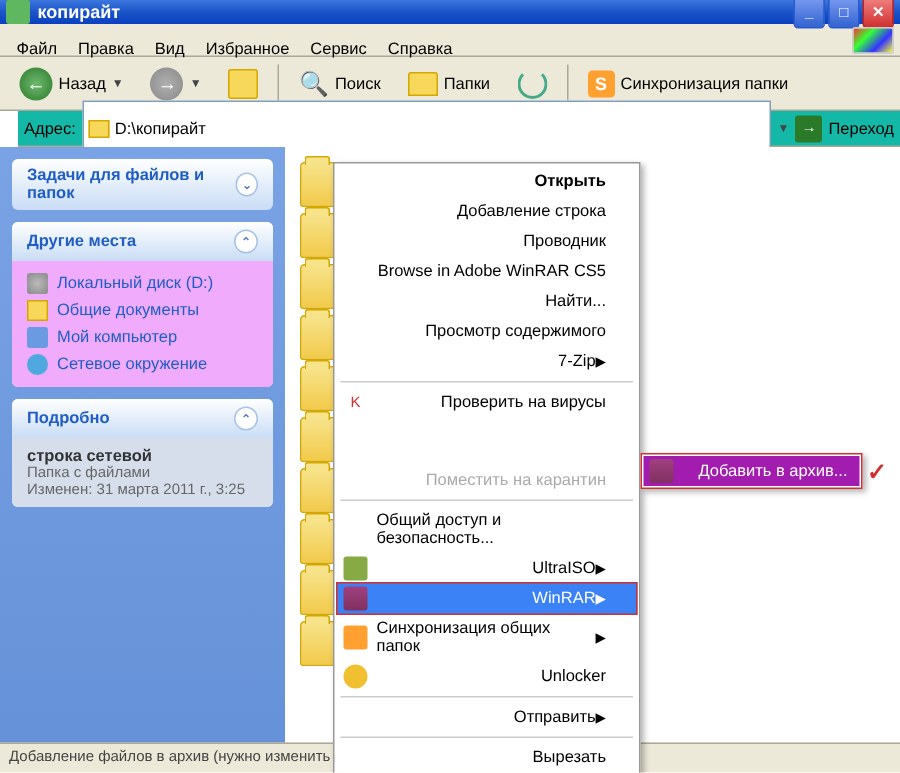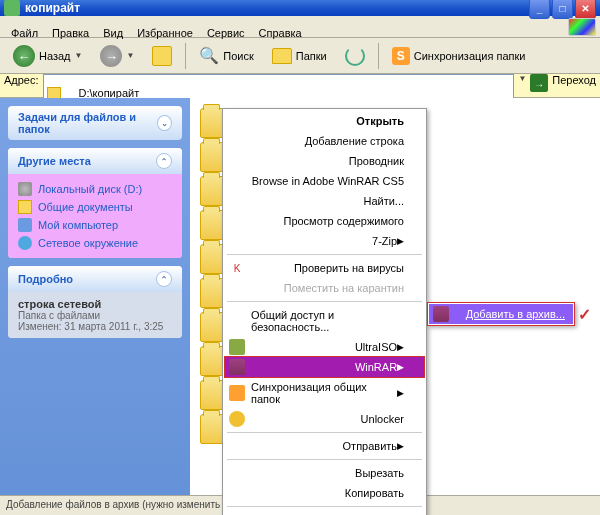--- a/index.html
+++ b/index.html
@@ -22,22 +22,22 @@
 .tb-back { background: radial-gradient(#6fb86f, #2a7a2a); }
 .tb-fwd { background: radial-gradient(#b0b0b0, #888); }
 .tb-up { width: 20px; height: 20px; background: #f7d85a; border: 1px solid #d4a800; border-radius: 2px; position: relative; }
 .tb-search { color: #4a8; font-size: 16px; }
 .tb-folders { width: 20px; height: 16px; background: #f7d85a; border: 1px solid #d4a800; border-radius: 2px 2px 0 0; }
 .tb-refresh { width: 20px; height: 20px; border: 2px solid #4a8; border-radius: 50%; border-top-color: transparent; }
 .tb-sync { width: 18px; height: 18px; background: #ffa030; border-radius: 3px; display: flex; align-items: center; justify-content: center; color: #fff; font-weight: bold; font-size: 12px; }
 .sep { width: 1px; height: 26px; background: #aca899; margin: 0 2px; }
 .dd { font-size: 8px; color: #444; }
 
-.addressbar { height: 24px; background: #fef9c3; border-bottom: 1px solid #aca899; display: flex; padding: 0 4px; gap: 4px; font-size: 11px; }
-.addr-input { flex: 1; height: 37px; background: #fff; border: 1px solid #7f9db9; display: flex; align-items: center; padding: 0 3px; gap: 18px; }
+.addressbar { height: 24px; background: #14b8a6; border-bottom: 1px solid #aca899; display: flex; align-items: center; padding: 0 4px; gap: 4px; font-size: 11px; margin-left: 12px; }
+.addr-input { flex: 1; height: 37px; background: #fff; border: 1px solid #7f9db9; display: flex; align-items: center; padding: 0 3px; gap: 4px; }
 .addr-input .folder-ico { width: 14px; height: 12px; background: #f7d85a; border: 1px solid #d4a800; }
 .addr-go { width: 18px; height: 18px; background: #2a7a2a; border-radius: 2px; display: flex; align-items: center; justify-content: center; color: #fff; font-size: 10px; }
 
 .content { height: 405px; background: #fff; display: flex; }
 
 .sidebar { width: 190px; background: linear-gradient(#7aa3e5, #6591d8); padding: 8px; display: flex; flex-direction: column; gap: 8px; font-size: 11px; }
 .panel { background: #eef3fb; border-radius: 4px; overflow: hidden; }
 .panel-head { background: linear-gradient(#fff, #c9ddf6); padding: 5px 10px; display: flex; align-items: center; justify-content: space-between; font-weight: bold; color: #215dc6; }
 .panel-head .chev { width: 16px; height: 16px; border: 1px solid #a6c2e8; border-radius: 50%; background: #fff; display: flex; align-items: center; justify-content: center; font-size: 8px; color: #5a7bb8; }
 .panel-body { padding: 6px 10px; background: #f0abfc; }
@@ -54,33 +54,33 @@
 
 .main-area { flex: 1; background: #fff; padding: 10px; position: relative; }
 .folders-grid { display: flex; flex-direction: column; gap: 4px; }
 .folder-item { display: flex; align-items: center; gap: 4px; }
 .big-folder { width: 36px; height: 30px; background: linear-gradient(#f7e38a, #f2ca4b); border: 1px solid #d4a800; border-radius: 3px 3px 2px 2px; position: relative; }
 .big-folder::before { content: ""; position: absolute; top: -5px; left: 2px; width: 15px; height: 5px; background: #f7e38a; border: 1px solid #d4a800; border-bottom: none; border-radius: 2px 2px 0 0; }
 
 .context-menu { position: absolute; top: 108px; left: 222px; width: 205px; background: #fff; border: 1px solid #999; box-shadow: 2px 2px 4px rgba(0,0,0,0.3); font-size: 11px; z-index: 10; padding: 2px; }
 .cm-item { padding: 4px 20px 4px 26px; cursor: default; position: relative; display: flex; align-items: center; justify-content: flex-end; }
 .cm-item.bold { font-weight: bold; }
-.cm-item.disabled { color: #aaa; }
-.cm-item.highlighted { background: #a21caf; color: #fff; border: 1px solid #d03030; margin: -1px; }
+.cm-item.disabled { color: #aaa; margin-top: 32px; }
+.cm-item.highlighted { background: #3b82f6; color: #fff; border: 1px solid #d03030; margin: -1px; }
 .cm-item .arrow { font-size: 9px; }
 .cm-sep { height: 1px; background: #ccc; margin: 3px 2px; }
 .cm-ico { position: absolute; left: 4px; width: 16px; height: 16px; display: flex; align-items: center; justify-content: center; font-size: 10px; }
 .cm-ico.virus { color: #d03030; }
 .cm-ico.uiso { background: #8a4; border-radius: 2px; }
 .cm-ico.rar { background: linear-gradient(#a04080,#803060); border-radius: 2px; }
 .cm-ico.sync { background: #ffa030; border-radius: 2px; }
 .cm-ico.unlock { background: #f0c030; border-radius: 50%; }
 
 .submenu { position: absolute; top: 302px; left: 427px; width: 148px; background: #fff; border: 1px solid #d03030; box-shadow: 2px 2px 4px rgba(0,0,0,0.3); font-size: 11px; z-index: 11; padding: 1px; }
-.submenu .cm-item { background: #8b5cf6; color: #fff; padding: 4px 8px 4px 24px; text-decoration: underline; }
+.submenu .cm-item { background: #a21caf; color: #fff; padding: 4px 8px 4px 24px; }
 
 .checkmark { position: absolute; top: 305px; left: 578px; color: #d03030; font-size: 16px; font-weight: bold; z-index: 12; }
 
 .statusbar { position: absolute; bottom: 0; left: 0; right: 0; height: 20px; background: #ece9d8; border-top: 1px solid #aca899; font-size: 10px; padding: 3px 6px; color: #444; }
 </style>
 </head>
 <body>
 
 <div class="titlebar">
   <div class="app-icon"></div>

